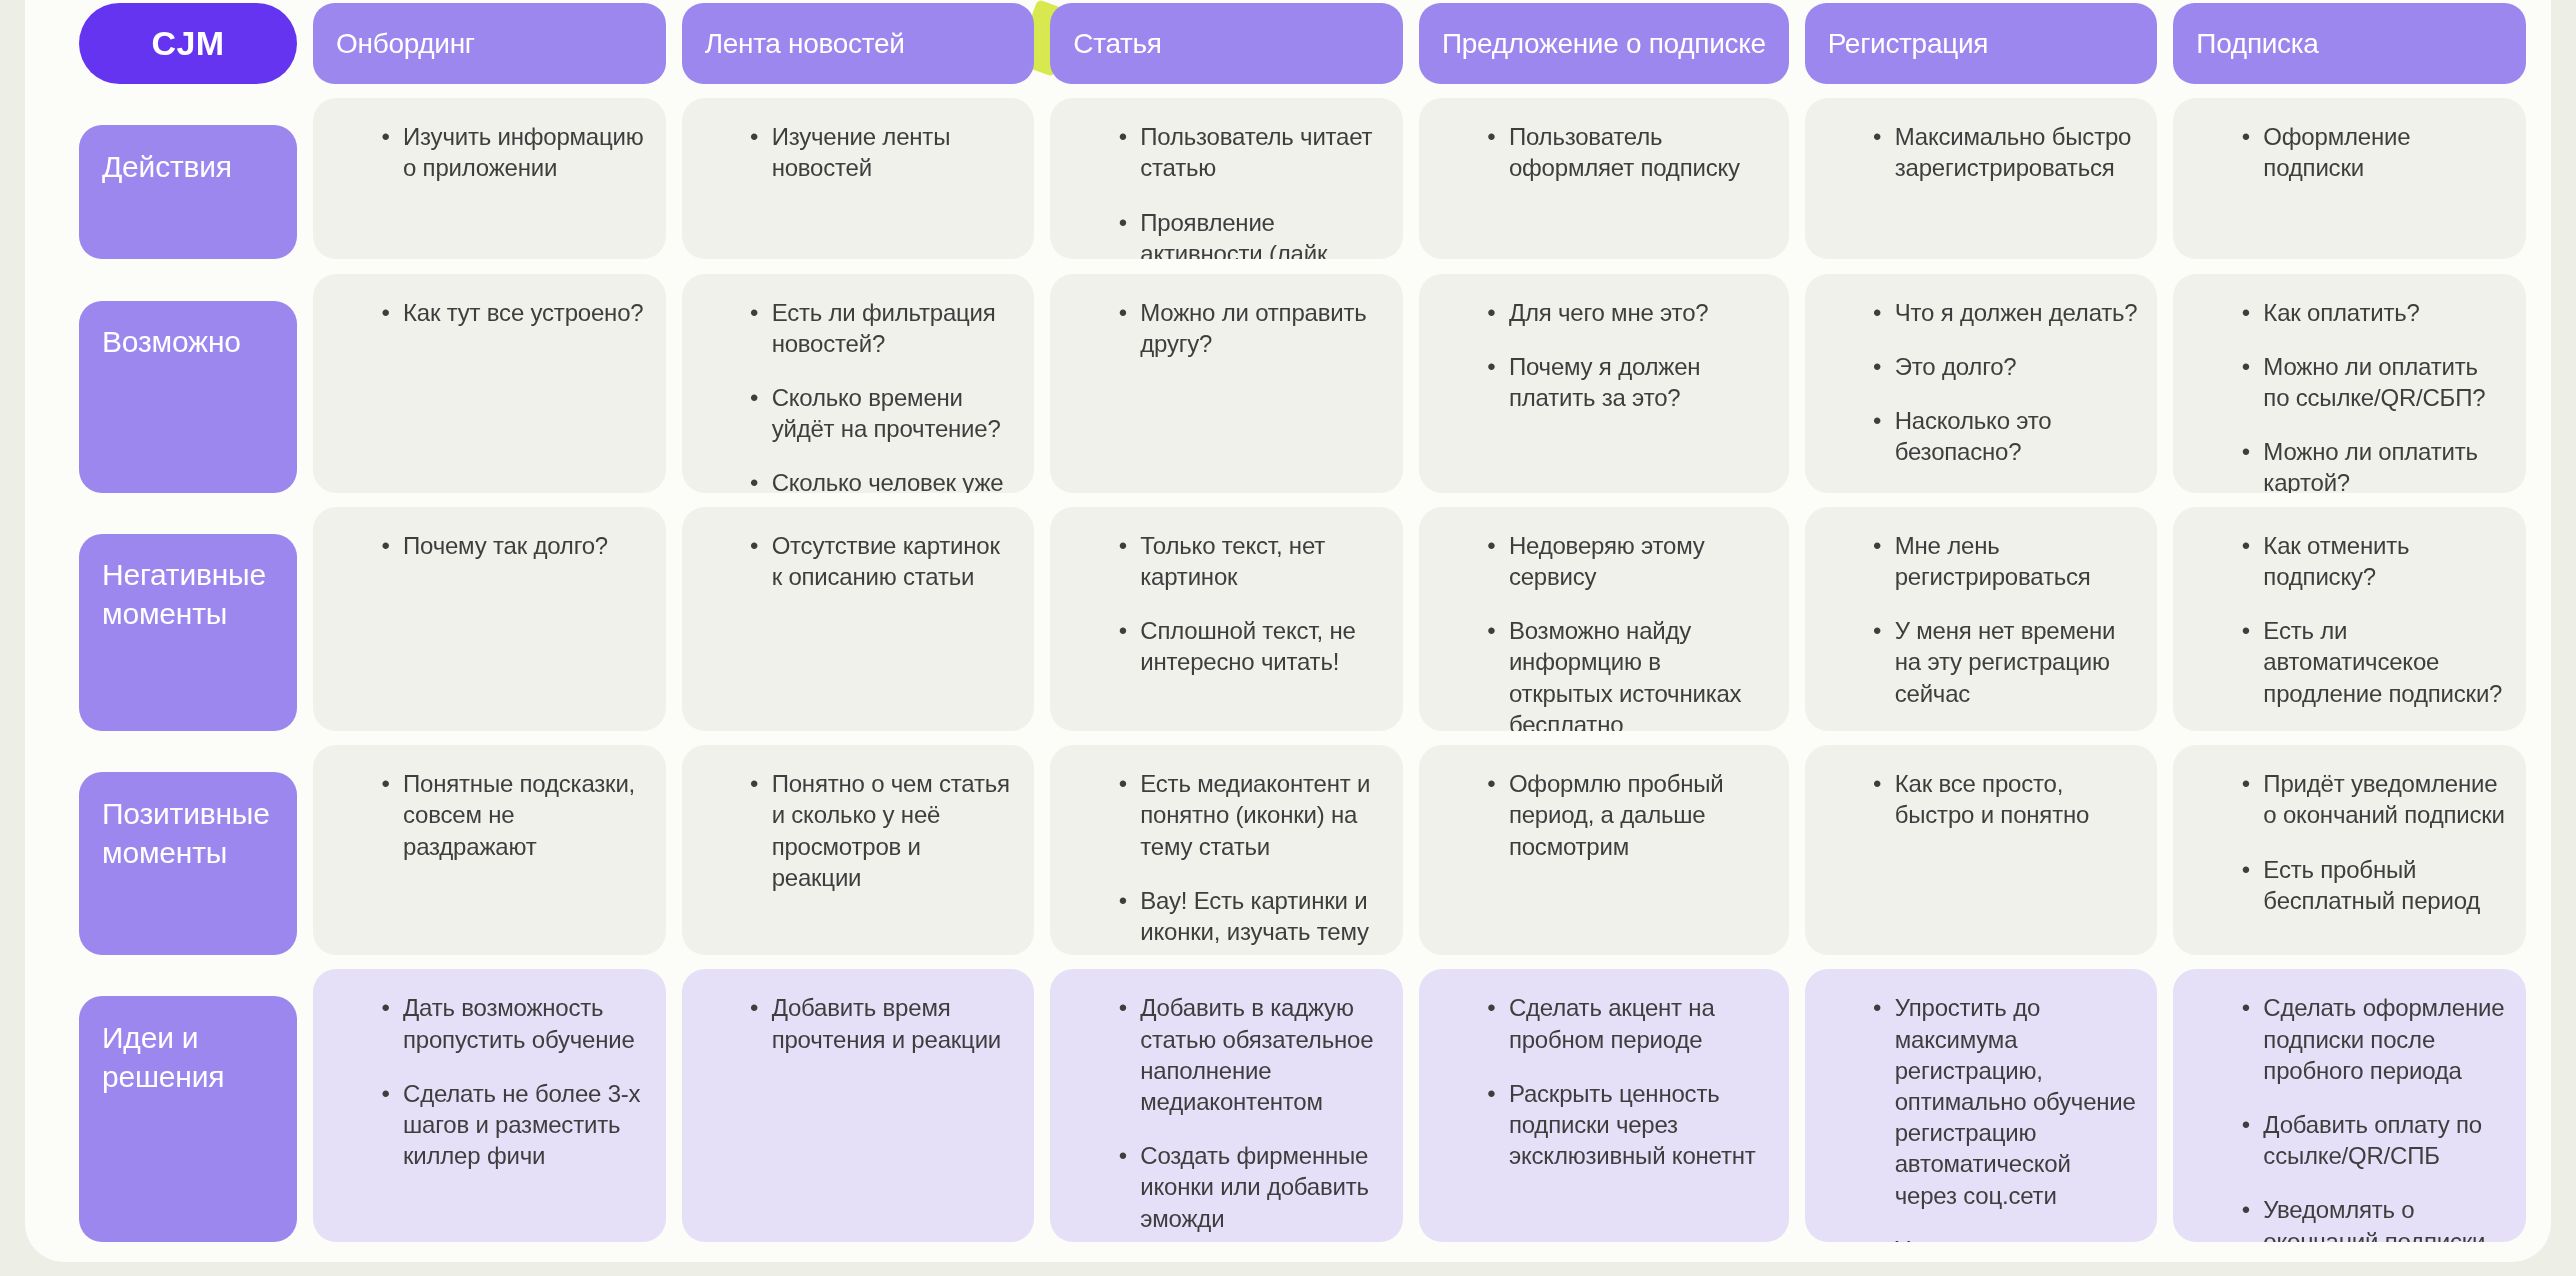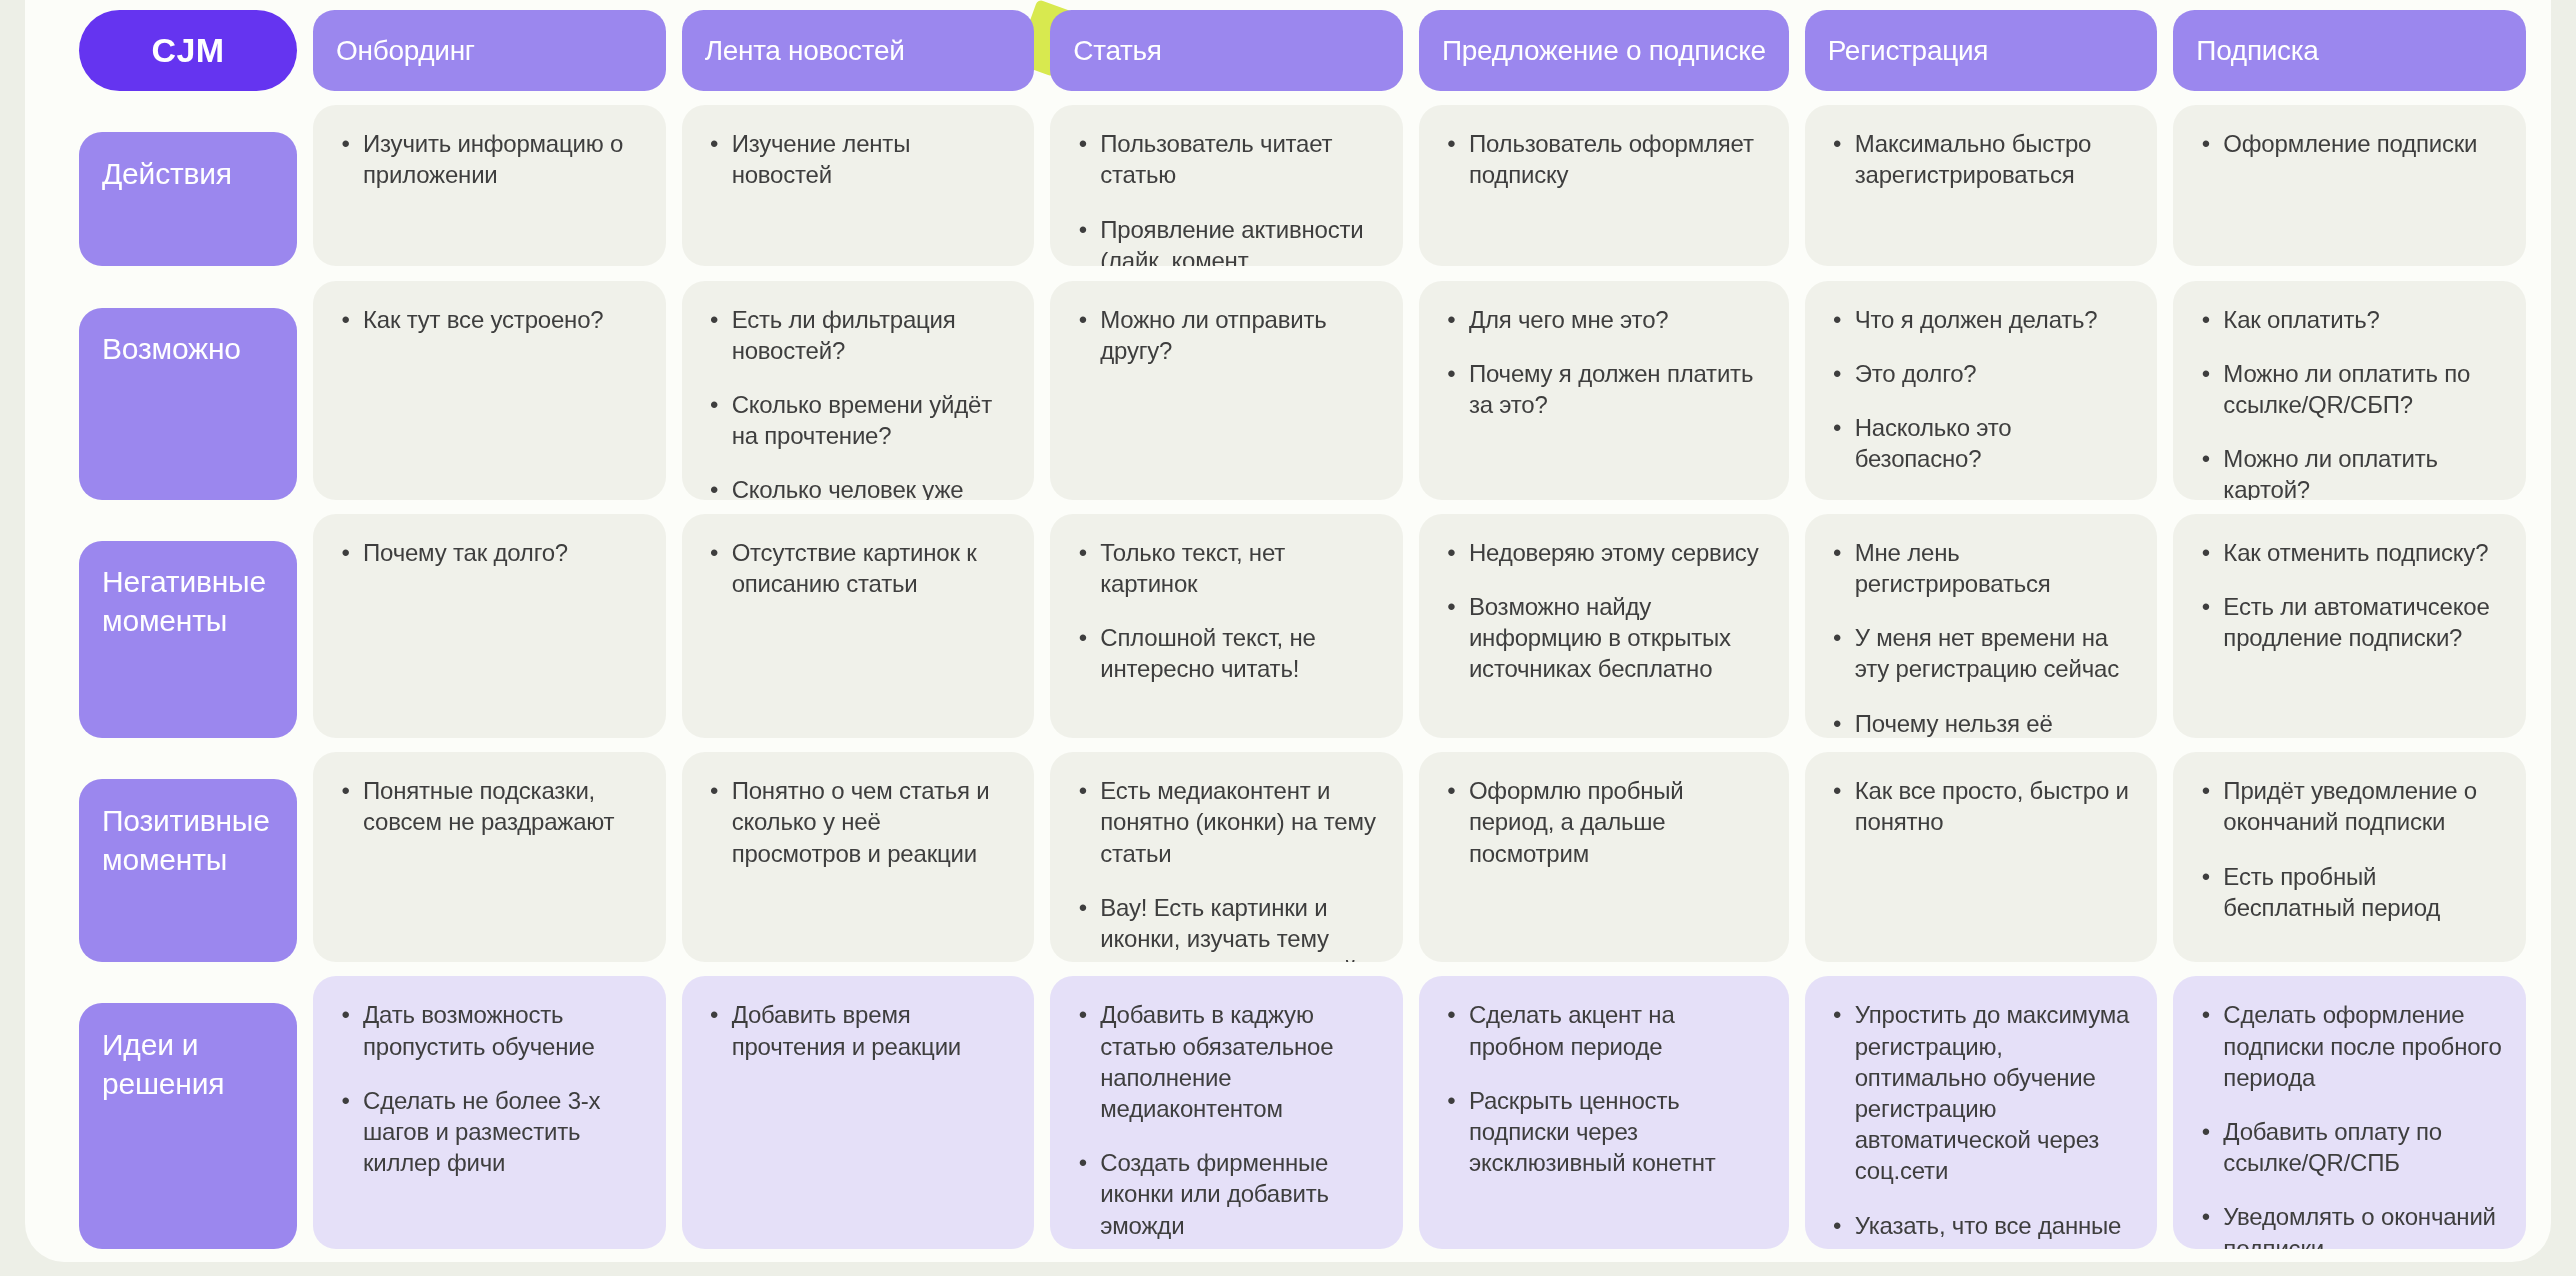--- a/index.html
+++ b/index.html
@@ -10,21 +10,21 @@
   }
   .canvas-card{
     position:absolute;left:25px;right:25px;top:-54px;bottom:14.3px;
     background:#fcfdf9;border-radius:39px;z-index:0;
   }
   .lime-accent{
     position:absolute;left:1025px;top:3.6px;width:41px;height:68px;
     background:#d8e94f;transform:rotate(20deg);border-radius:5.4px;z-index:1;
   }
   .board{
-    position:absolute;left:79px;top:10px;width:2447px;z-index:2;
+    position:absolute;left:79px;top:3px;width:2447px;z-index:2;
     display:grid;
     grid-template-columns:218px repeat(6,1fr);
     grid-template-rows:81px 161px 219px 224px 210px 273px;
     column-gap:16px;row-gap:14.3px;
   }
   .corner{
     background:#6534f0;color:#ffffff;border-radius:41px;
     display:flex;align-items:center;justify-content:center;
     font-size:34px;font-weight:700;letter-spacing:0.4px;
   }
@@ -32,21 +32,21 @@
     background:#9b87ee;color:#ffffff;border-radius:21.5px;
     display:flex;align-items:center;padding:0 23px;
     font-size:28px;font-weight:500;white-space:nowrap;letter-spacing:-0.3px;
   }
   .row-header{
     background:#9b87ee;color:#ffffff;border-radius:23px;
     padding:21.5px 21.5px 0 23px;
     font-size:30px;font-weight:500;line-height:1.3;letter-spacing:-0.2px;margin-top:27px;
   }
   .cell{
-    background:#f0f1ea;border-radius:23px;overflow:hidden;
+    background:#f0f1ea;border-radius:23px;overflow:hidden;padding-left:40px;
   }
   .cell.idea{background:#e5e0f8;}
   .cell ul{
     margin:0;padding:23px 19.7px 18px 23px;list-style:none;
   }
   .cell li{
     position:relative;padding-left:27px;margin:0 0 23px 0;
     font-size:24px;line-height:1.3;color:#3e3e3e;letter-spacing:-0.2px;
   }
   .cell li:last-child{margin-bottom:0;}

